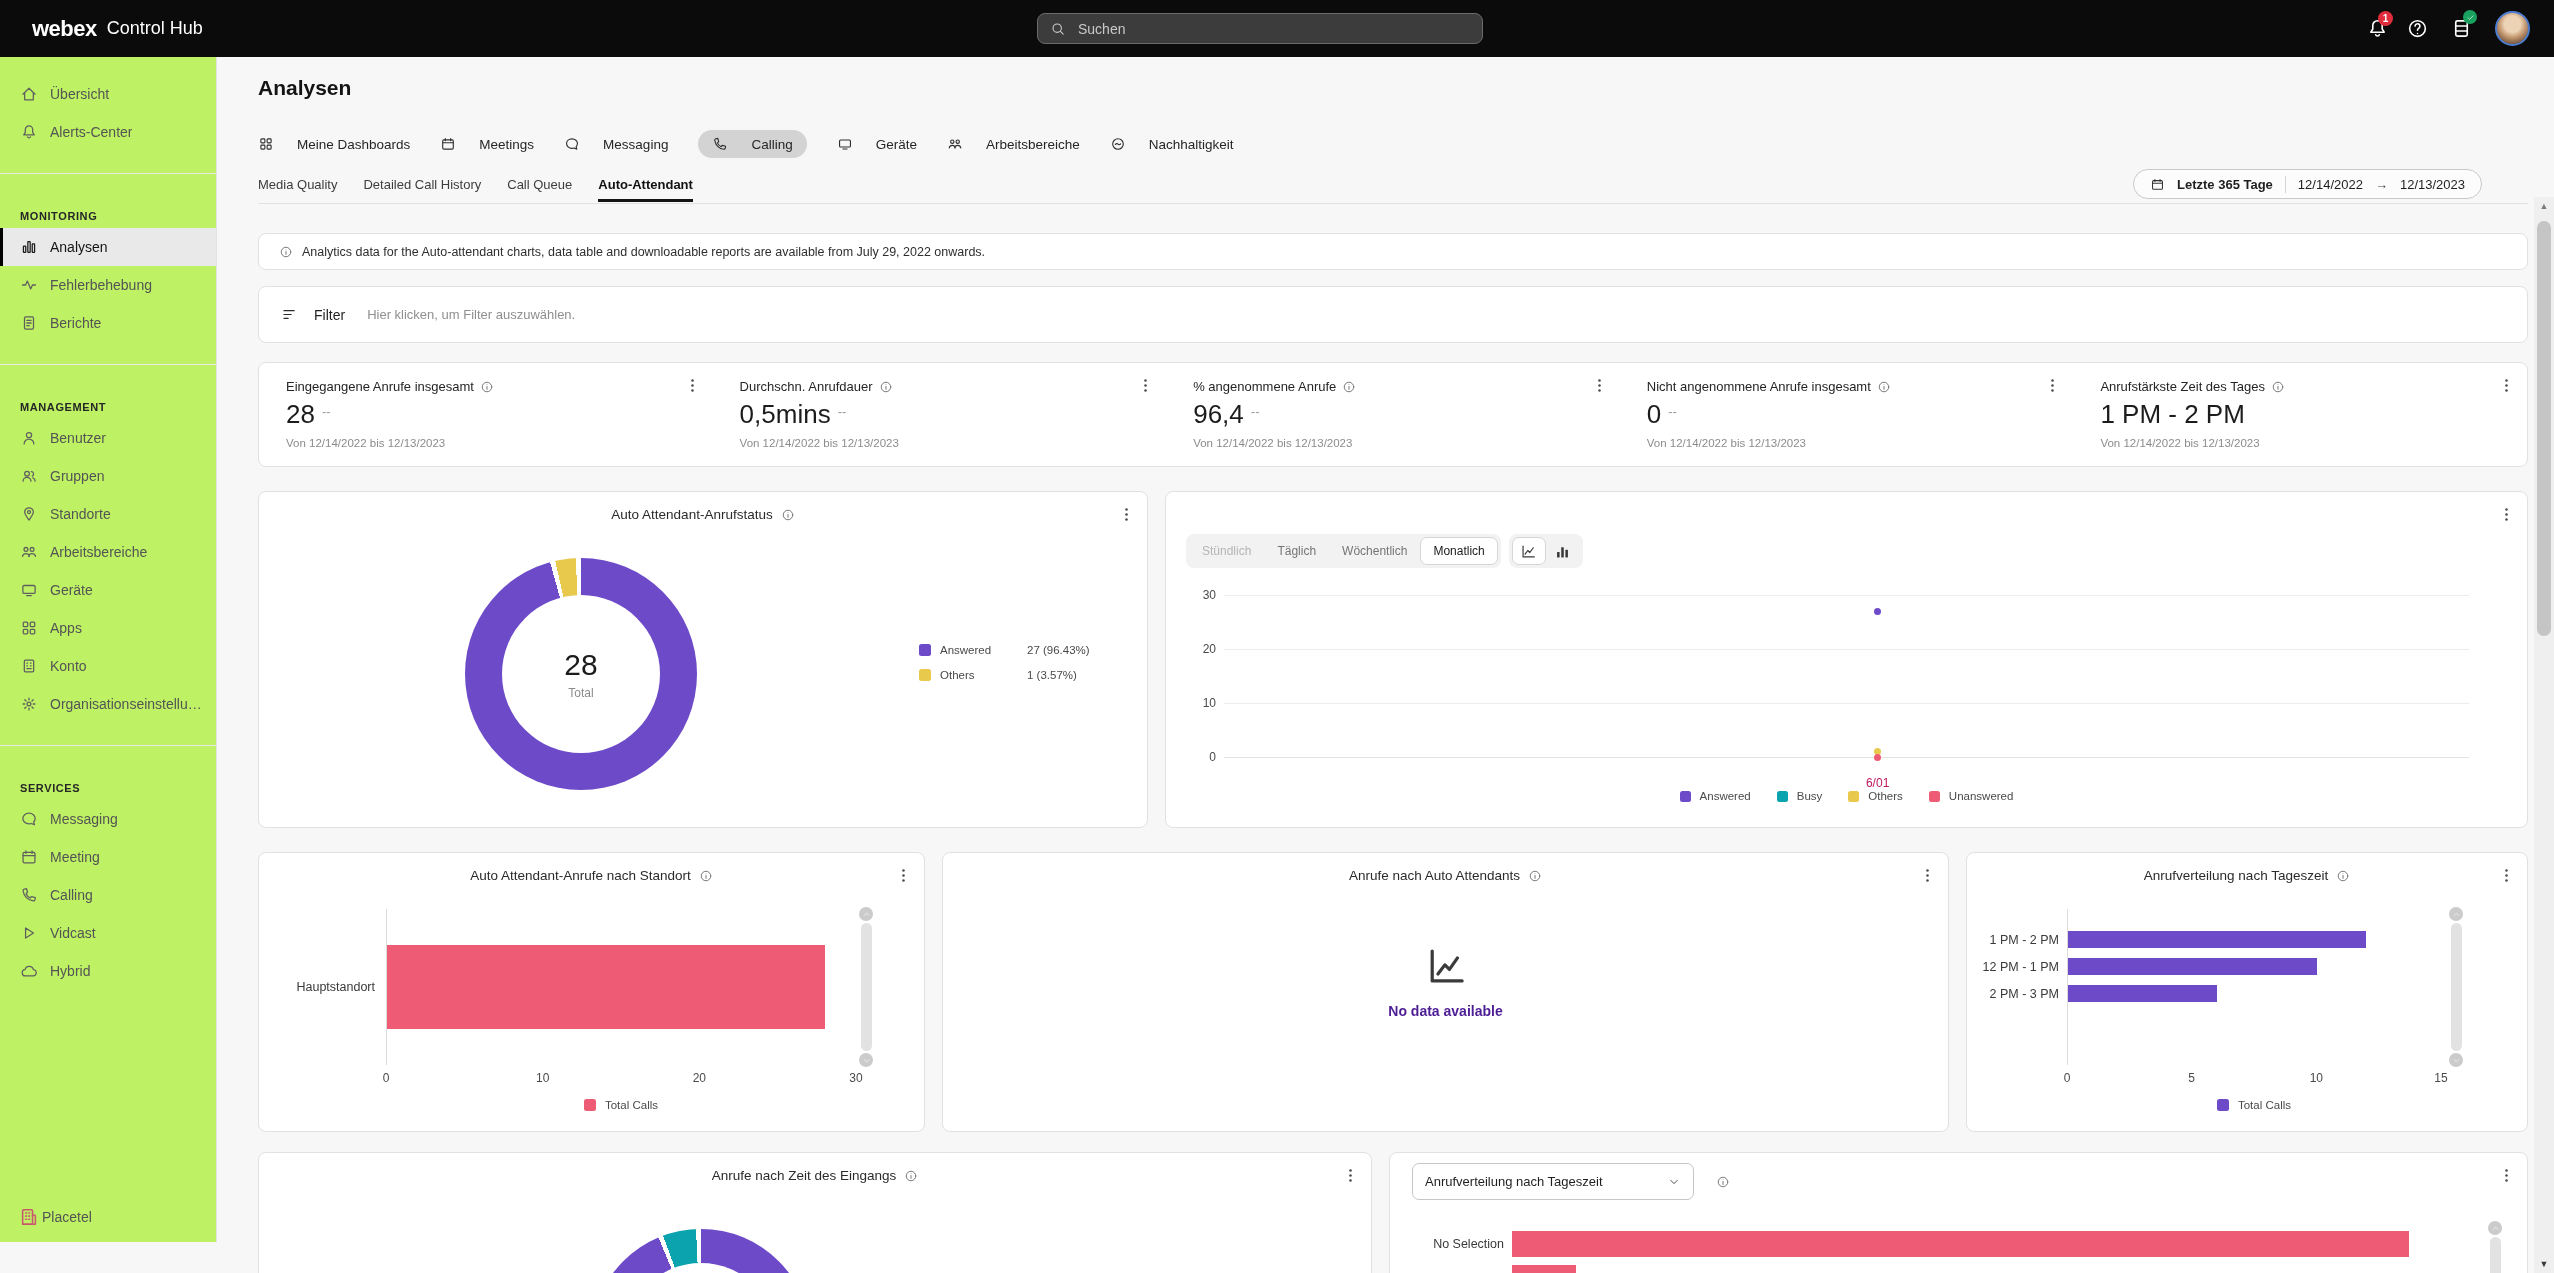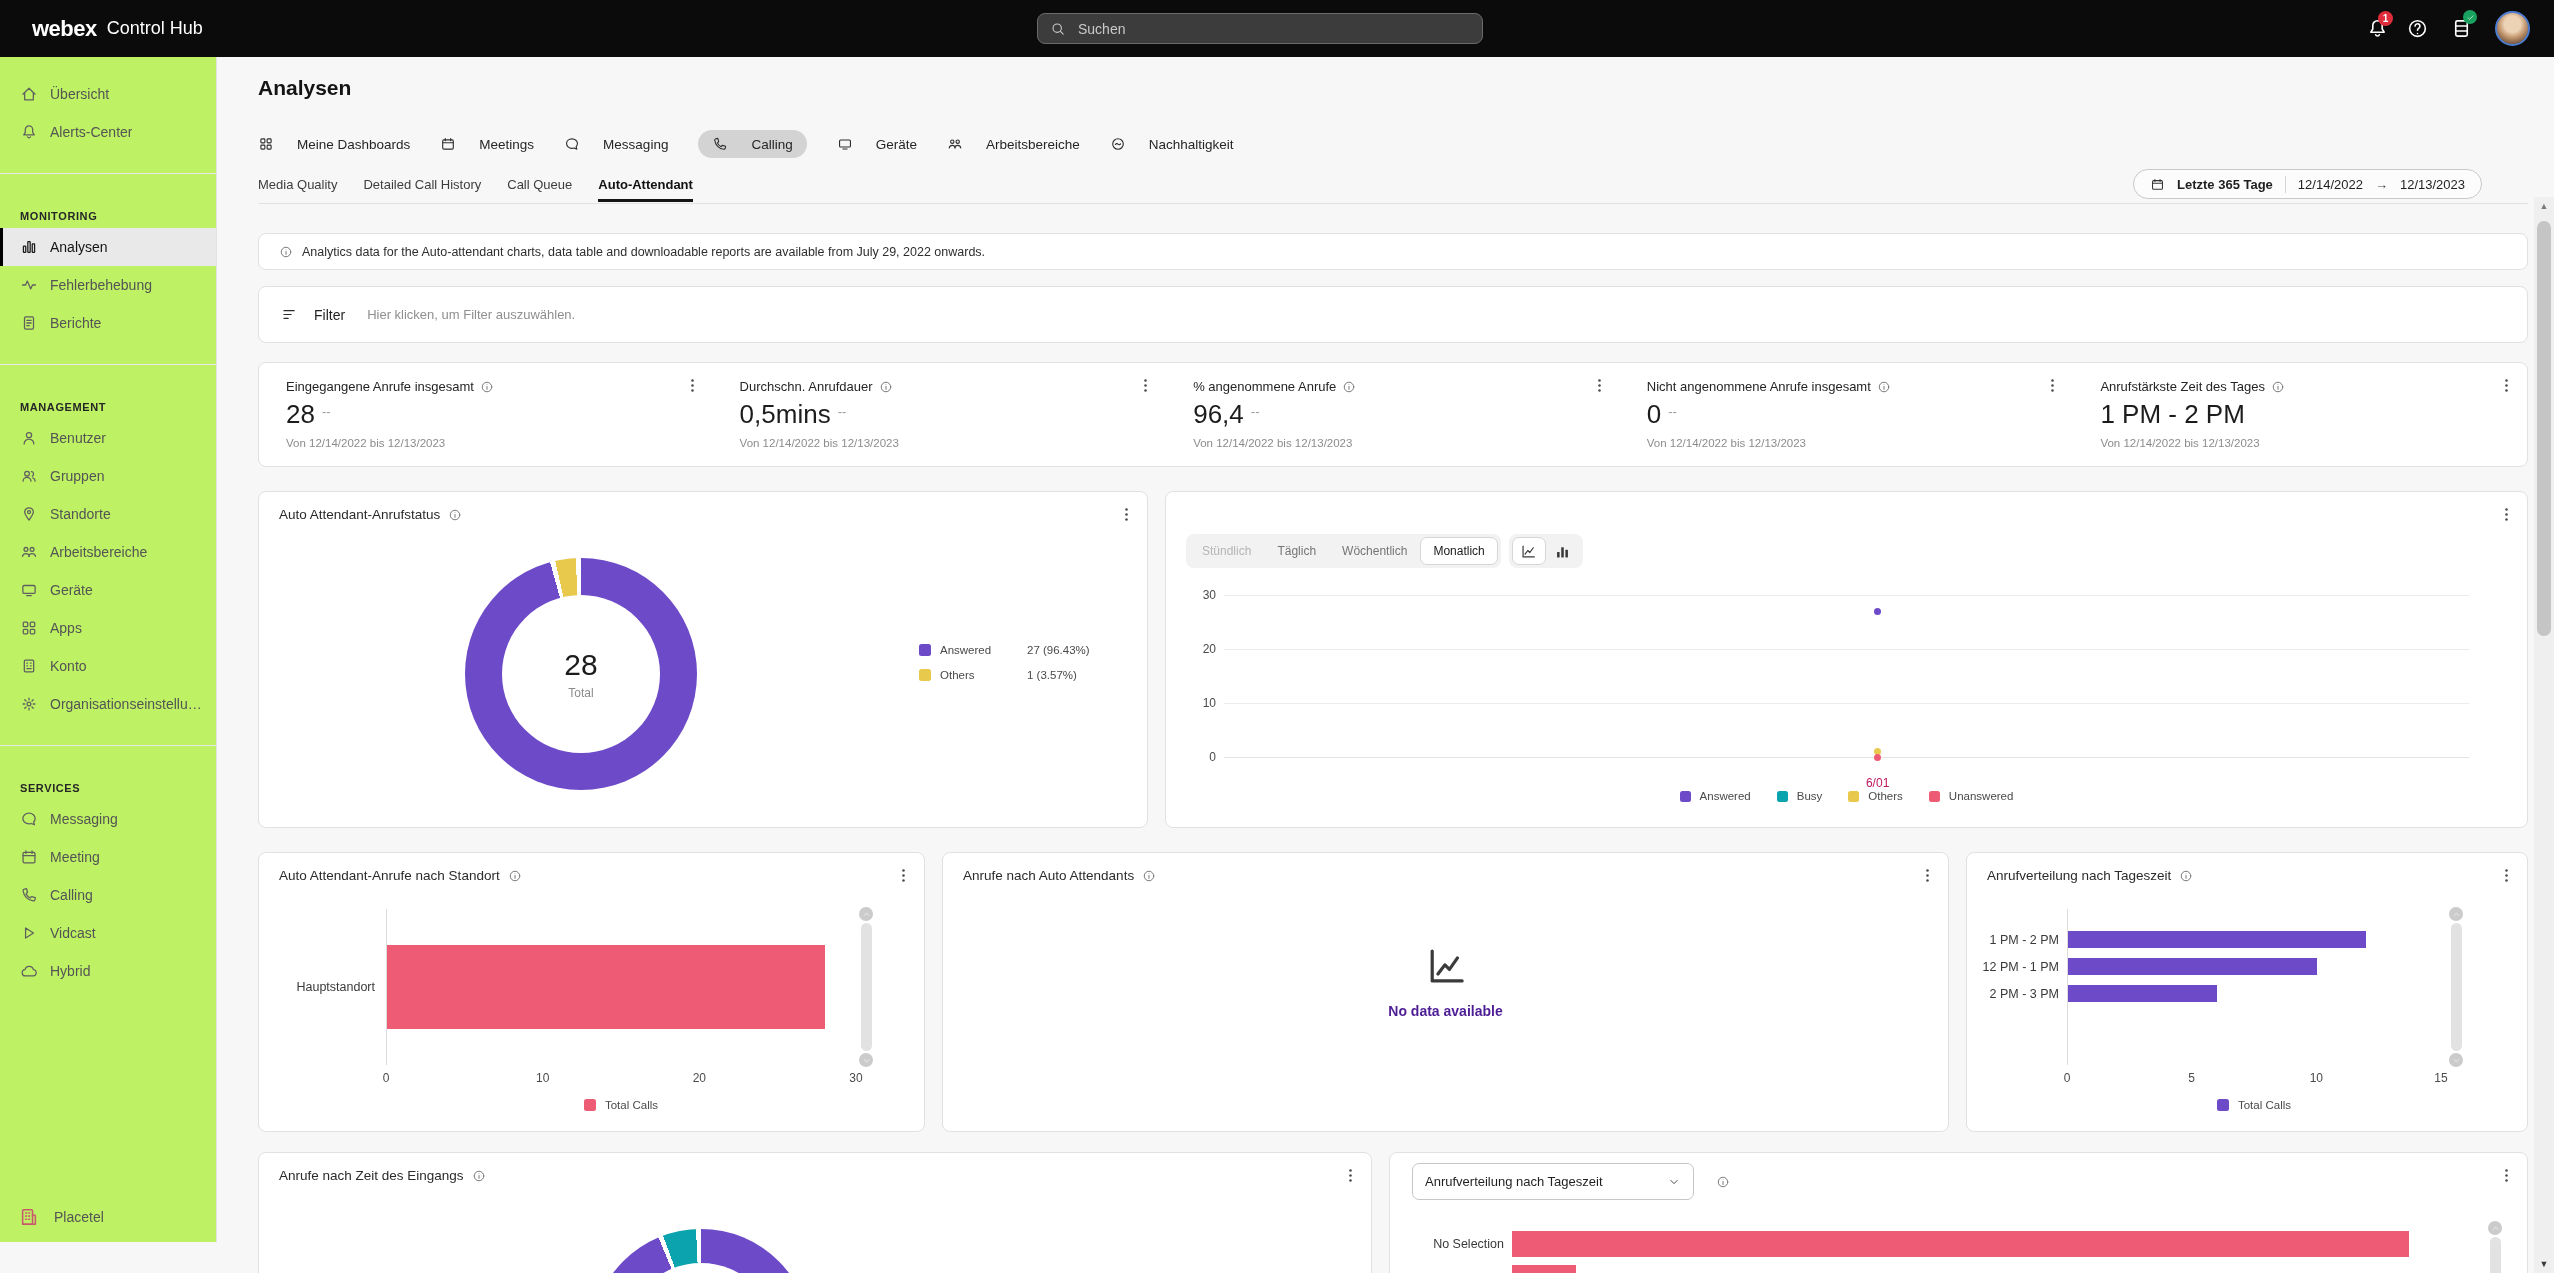--- a/index.html
+++ b/index.html
@@ -34,21 +34,21 @@
            padding-top:18px;z-index:20;}
   .nav-item{display:flex;align-items:center;gap:12px;height:38px;padding:0 12px 0 20px;font-size:14px;color:#545454;
             white-space:nowrap;overflow:hidden;}
   .nav-item .nav-ic{width:18px;height:18px;flex:none;color:#5F5F5F;}
   .nav-item .nav-ic svg{width:100%;height:100%;}
   .nav-item .nav-label{overflow:hidden;text-overflow:ellipsis;}
   .nav-item.active{background:#E9E9E9;color:#141414;border-left:3px solid #000;padding-left:17px;}
   .nav-item.active .nav-ic{color:#1A1A1A;}
   .sb-divider{height:1px;background:#E8E8E8;margin:22px 0;}
   .sb-label{font-size:11px;font-weight:700;letter-spacing:.6px;color:#262626;padding:14px 0 6px 20px;}
-  .sb-footer{position:absolute;left:18px;bottom:14px;display:flex;align-items:center;gap:14px;font-size:14px;color:#545454;}
+  .sb-footer{position:absolute;left:18px;bottom:14px;display:flex;align-items:center;gap:2px;font-size:14px;color:#545454;}
   .sb-footer .nav-ic{width:22px;height:22px;color:#C9576D;}
   .sb-footer .nav-ic svg{width:100%;height:100%;}
 
   
   .page-title{position:absolute;left:258px;top:76px;font-size:21px;font-weight:700;color:#141414;}
   .tabs{position:absolute;left:258px;top:130px;display:flex;align-items:center;gap:30px;}
   .tab{display:flex;align-items:center;gap:23px;font-size:13.5px;color:#262626;padding:6px 0;border-radius:17px;white-space:nowrap;}
   .tab .t-ic{width:16px;height:16px;color:#2E2E2E;}
   .tab .t-ic svg{width:100%;height:100%;}
   .tab.active{background:#D3D3D3;padding:6px 14px;}
@@ -82,21 +82,21 @@
   .kpi-title{font-size:13px;color:#252525;white-space:nowrap;}
   .kpi-value{margin-top:5px;font-size:26px;color:#1C1C1C;}
   .kpi-trend{font-size:13px;color:#9A9A9A;margin-left:7px;display:inline-block;transform:translateY(-7px);}
   .kpi-caption{margin-top:7px;font-size:11.5px;color:#8C8C8C;}
 
   .info{width:14px;height:14px;color:#767676;display:inline-flex;flex:none;}
   .info svg{width:100%;height:100%;}
   .kebab{position:absolute;top:14px;right:12px;width:17px;height:17px;color:#4A4A4A;}
   .kebab svg{width:100%;height:100%;}
 
-  .card-title-row{display:flex;align-items:center;gap:8px;padding:15px 20px 0 20px;}
+  .card-title-row{display:flex;align-items:center;gap:8px;padding:15px 20px 0 20px;justify-content:center;}
   .card-title{font-size:13.5px;color:#2B2B2B;white-space:nowrap;}
 
   
   .card-a{left:258px;top:491px;width:890px;height:337px;}
   .donut{position:absolute;border-radius:50%;}
   .donut .hole{position:absolute;background:#fff;border-radius:50%;}
   .donut-a{left:206px;top:66px;width:232px;height:232px;}
   .donut-a .hole{inset:37px;}
   .donut-center{position:absolute;inset:0;display:flex;flex-direction:column;align-items:center;justify-content:center;z-index:2;}
   .donut-center .n{font-size:30px;color:#1C1C1C;}

